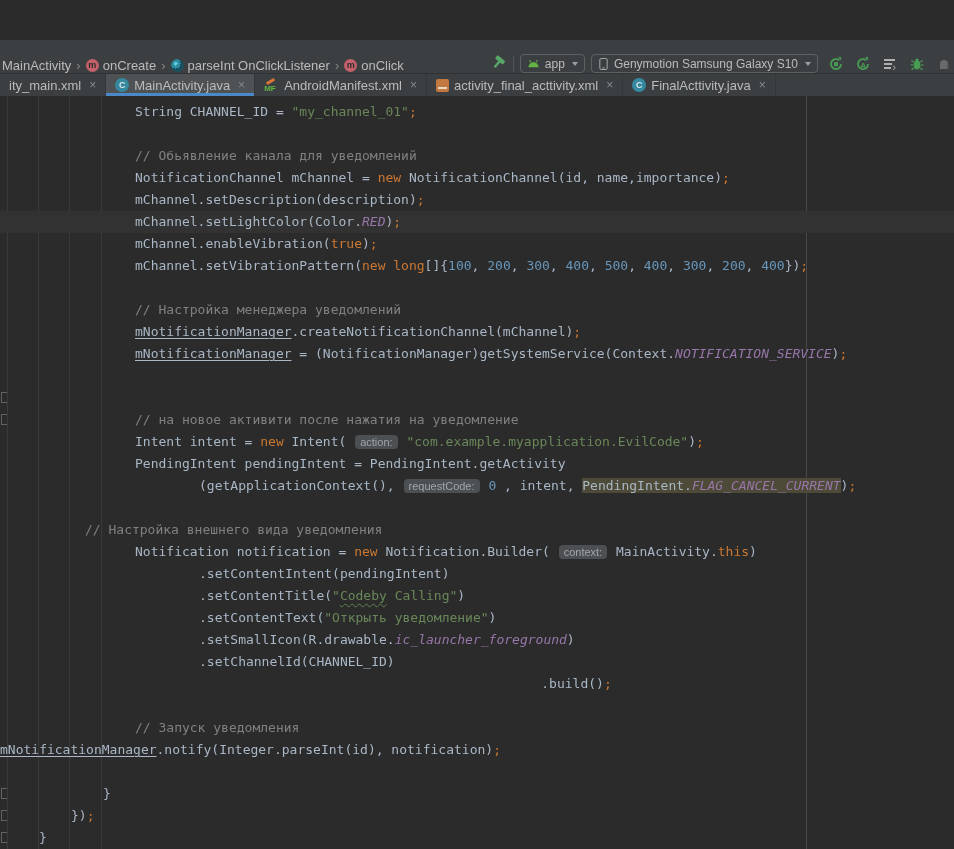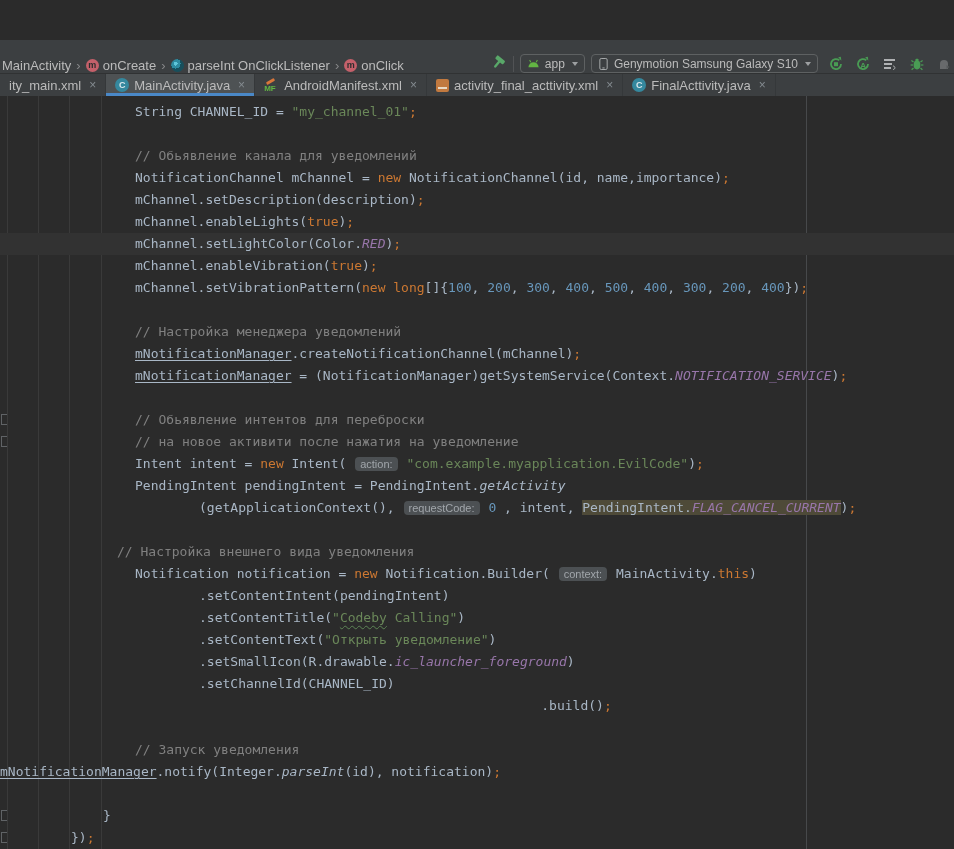--- a/index.html
+++ b/index.html
@@ -49,21 +49,21 @@
   .guide{position:absolute;top:0;bottom:0;width:1px;background:#3a3a3a}
   .margin-guide{position:absolute;top:0;bottom:0;width:1px;background:#47494b}
   .code{position:relative;padding-top:5px}
   .code-line{height:22px;line-height:22px;white-space:pre;position:relative;
     font-family:"DejaVu Sans Mono","Liberation Mono",monospace;font-size:13px;color:var(--fg)}
   .code-line.hl{background:var(--hl)}
   .fold-marker{position:absolute;left:1px;top:5px;width:6px;height:11px;
     border:1px solid #606366;border-right:none}
   .tok-kw{color:var(--kw)} .tok-str{color:var(--str)} .tok-com{color:var(--com)}
   .tok-num{color:var(--num)} .tok-const{color:var(--const);font-style:italic}
-  .tok-italic{font-style:italic}
+  .tok-italic{}
   .tok-field{text-decoration:underline;text-underline-offset:2px}
   .tok-semi{color:var(--kw)}
   .tok-selbg{background:var(--sel)}
   .tok-selconst{background:var(--sel);color:var(--const);font-style:italic}
   .tok-typo{color:var(--str);text-decoration:underline wavy #5d8455;text-decoration-thickness:1px;text-underline-offset:3px}
   .tok-hint{background:#4c5053;color:#a1a6ab;border-radius:4px;padding:1px 5px;font-size:11px;
     font-family:"Liberation Sans","DejaVu Sans",sans-serif;margin:0 1px}
 </style>
 </head>
 <body>
@@ -200,36 +200,35 @@
   <div class="guide" style="left:38px"></div>
   <div class="guide" style="left:69px"></div>
   <div class="guide" style="left:101px"></div>
   <div class="margin-guide" style="left:806px"></div>
   <div class="code">
       <div class="code-line" style="padding-left: 135px;"><span class="tok-p">String CHANNEL_ID = </span><span class="tok-str">"my_channel_01"</span><span class="tok-semi">;</span></div>
       <div class="code-line" style="padding-left: 135px;"></div>
       <div class="code-line" style="padding-left: 135px;"><span class="tok-com">// Обьявление канала для уведомлений</span></div>
       <div class="code-line" style="padding-left: 135px;"><span class="tok-p">NotificationChannel mChannel = </span><span class="tok-kw">new</span><span class="tok-p"> NotificationChannel(id, name,importance)</span><span class="tok-semi">;</span></div>
       <div class="code-line" style="padding-left: 135px;"><span class="tok-p">mChannel.setDescription(description)</span><span class="tok-semi">;</span></div>
-      <div class="code-line" style="padding-left: 135px;"><span class="tok-p">mChannel.enableLights(</span><span class="tok-kw">true</span><span class="tok-p">)</span><span class="tok-semi">;</span></div>
       <div class="code-line hl" style="padding-left: 135px;"><span class="tok-p">mChannel.setLightColor(Color.</span><span class="tok-const">RED</span><span class="tok-p">)</span><span class="tok-semi">;</span></div>
       <div class="code-line" style="padding-left: 135px;"><span class="tok-p">mChannel.enableVibration(</span><span class="tok-kw">true</span><span class="tok-p">)</span><span class="tok-semi">;</span></div>
       <div class="code-line" style="padding-left: 135px;"><span class="tok-p">mChannel.setVibrationPattern(</span><span class="tok-kw">new</span><span class="tok-p"> </span><span class="tok-kw">long</span><span class="tok-p">[]{</span><span class="tok-num">100</span><span class="tok-p">, </span><span class="tok-num">200</span><span class="tok-p">, </span><span class="tok-num">300</span><span class="tok-p">, </span><span class="tok-num">400</span><span class="tok-p">, </span><span class="tok-num">500</span><span class="tok-p">, </span><span class="tok-num">400</span><span class="tok-p">, </span><span class="tok-num">300</span><span class="tok-p">, </span><span class="tok-num">200</span><span class="tok-p">, </span><span class="tok-num">400</span><span class="tok-p">})</span><span class="tok-semi">;</span></div>
       <div class="code-line" style="padding-left: 135px;"></div>
       <div class="code-line" style="padding-left: 135px;"><span class="tok-com">// Настройка менеджера уведомлений</span></div>
       <div class="code-line" style="padding-left: 135px;"><span class="tok-field">mNotificationManager</span><span class="tok-p">.createNotificationChannel(mChannel)</span><span class="tok-semi">;</span></div>
       <div class="code-line" style="padding-left: 135px;"><span class="tok-field">mNotificationManager</span><span class="tok-p"> = (NotificationManager)getSystemService(Context.</span><span class="tok-const">NOTIFICATION_SERVICE</span><span class="tok-p">)</span><span class="tok-semi">;</span></div>
       <div class="code-line" style="padding-left: 135px;"></div>
-      <div class="code-line" style="padding-left: 135px;"><span class="fold-marker"></span><span class="tok-com">// Обьявление интентов для переброски</span></div>
+      <div class="code-line" style="padding-left: 135px;"><span class="fold-marker"></span></div>
       <div class="code-line" style="padding-left: 135px;"><span class="fold-marker"></span><span class="tok-com">// на новое активити после нажатия на уведомление</span></div>
       <div class="code-line" style="padding-left: 135px;"><span class="tok-p">Intent intent = </span><span class="tok-kw">new</span><span class="tok-p"> Intent( </span><span class="tok-hint">action:</span><span class="tok-p"> </span><span class="tok-str">"com.example.myapplication.EvilCode"</span><span class="tok-p">)</span><span class="tok-semi">;</span></div>
       <div class="code-line" style="padding-left: 135px;"><span class="tok-p">PendingIntent pendingIntent = PendingIntent.</span><span class="tok-italic">getActivity</span></div>
       <div class="code-line" style="padding-left: 199px;"><span class="tok-p">(getApplicationContext(), </span><span class="tok-hint">requestCode:</span><span class="tok-p"> </span><span class="tok-num">0</span><span class="tok-p"> , intent, </span><span class="tok-selbg">PendingIntent.</span><span class="tok-selconst">FLAG_CANCEL_CURRENT</span><span class="tok-p">)</span><span class="tok-semi">;</span></div>
       <div class="code-line" style="padding-left: 135px;"></div>
-      <div class="code-line" style="padding-left: 117px;"><span class="tok-com">// Настройка внешнего вида уведомления</span></div>
+      <div class="code-line" style="padding-left: 85px;"><span class="tok-com">// Настройка внешнего вида уведомления</span></div>
       <div class="code-line" style="padding-left: 135px;"><span class="tok-p">Notification notification = </span><span class="tok-kw">new</span><span class="tok-p"> Notification.Builder( </span><span class="tok-hint">context:</span><span class="tok-p"> MainActivity.</span><span class="tok-kw">this</span><span class="tok-p">)</span></div>
       <div class="code-line" style="padding-left: 199px;"><span class="tok-p">.setContentIntent(pendingIntent)</span></div>
       <div class="code-line" style="padding-left: 199px;"><span class="tok-p">.setContentTitle(</span><span class="tok-str">"</span><span class="tok-typo">Codeby</span><span class="tok-str"> Calling"</span><span class="tok-p">)</span></div>
       <div class="code-line" style="padding-left: 199px;"><span class="tok-p">.setContentText(</span><span class="tok-str">"Открыть уведомление"</span><span class="tok-p">)</span></div>
       <div class="code-line" style="padding-left: 199px;"><span class="tok-p">.setSmallIcon(R.drawable.</span><span class="tok-const">ic_launcher_foreground</span><span class="tok-p">)</span></div>
       <div class="code-line" style="padding-left: 199px;"><span class="tok-p">.setChannelId(CHANNEL_ID)</span></div>
       <div class="code-line" style="padding-left: 199px; text-align: center;"><span class="tok-p">.build()</span><span class="tok-semi">;</span></div>
       <div class="code-line" style="padding-left: 135px;"></div>
       <div class="code-line" style="padding-left: 135px;"><span class="tok-com">// Запуск уведомления</span></div>
       <div class="code-line" style=""><span class="tok-field">mNotificationManager</span><span class="tok-p">.notify(Integer.</span><span class="tok-italic">parseInt</span><span class="tok-p">(id), notification)</span><span class="tok-semi">;</span></div>

